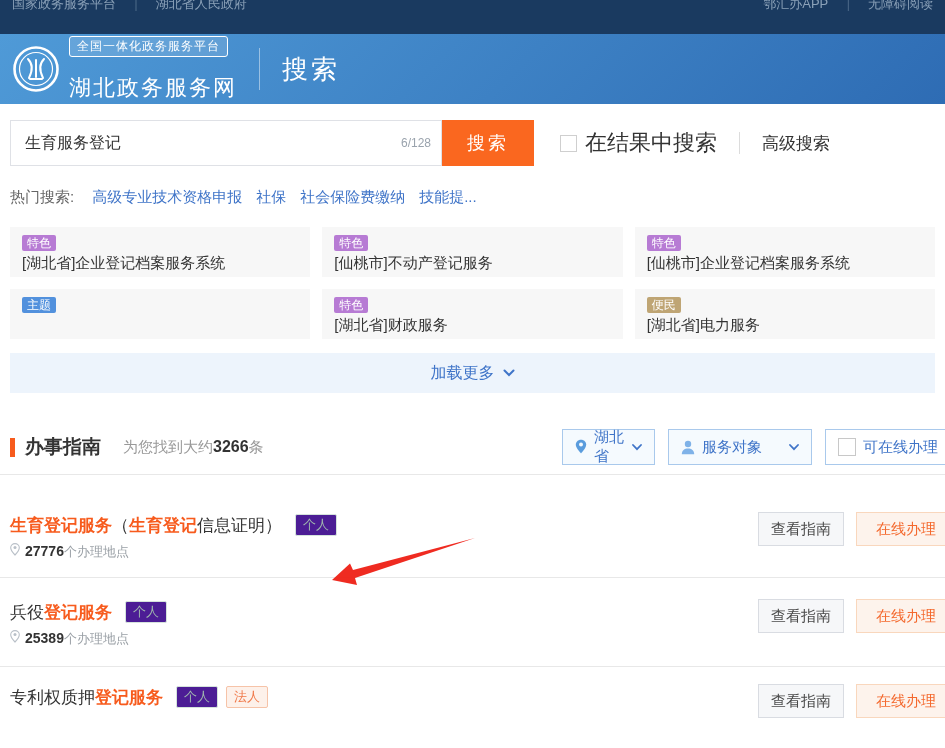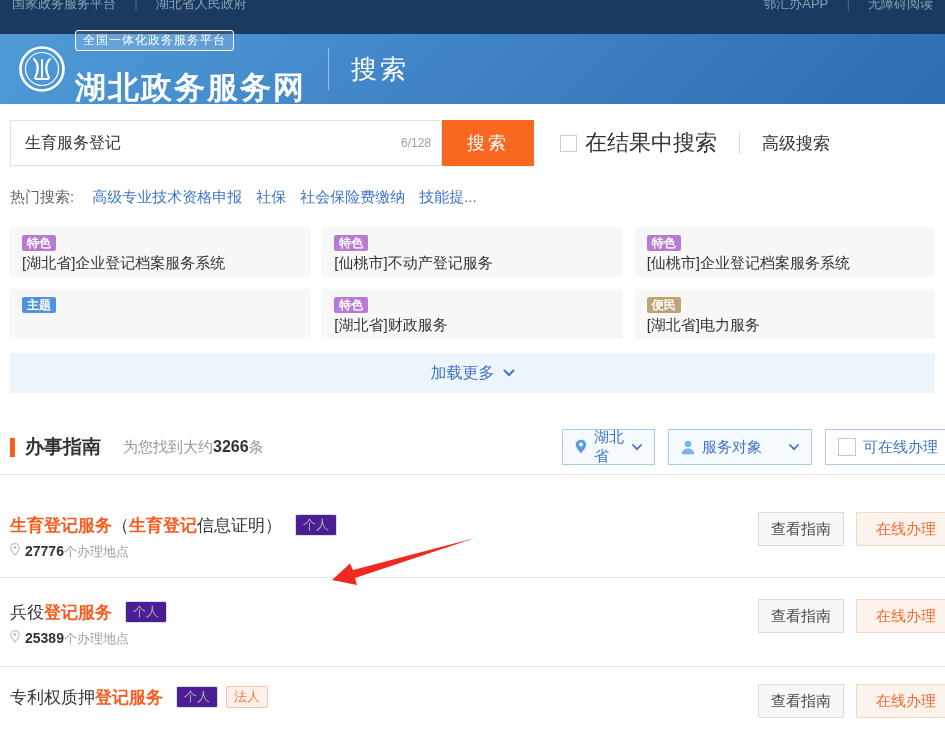--- a/index.html
+++ b/index.html
@@ -9,27 +9,27 @@
   
   .topbar { height: 34px; background: var(--topbar-bg, #1a3a60); overflow: hidden; }
   .topbar-inner { display: flex; justify-content: space-between; padding: 0 12px;
                   transform: translateY(-6px); }
   .topbar-group { display: flex; align-items: center; gap: 14px; }
   .topbar-link { color: #8ba1b8; font-size: 13px; line-height: 20px; cursor: pointer; }
   .topbar-sep { color: #5f7émoi; color: #5f7a96; font-size: 12px; line-height: 20px; }
 
   
   .header { height: 70px; background: linear-gradient(135deg, var(--header-grad-a, #4f9ad7), var(--header-grad-b, #2e6cb4));
-            display: flex; align-items: center; padding: 0 18px; }
+            display: flex; align-items: center; padding: 0 12px; }
   .logo-wrap { display: flex; align-items: center; cursor: pointer; }
   .logo-emblem { width: 48px; height: 48px; flex: 0 0 48px; }
   .logo-text { margin-left: 9px; }
   .logo-badge { display: inline-block; border: 1px solid #fff; border-radius: 3px; color: #fff;
                 font-size: 12px; padding: 1px 7px; background: rgba(255,255,255,.14); letter-spacing: 1px; }
-  .logo-name { color: #fff; font-size: 31px; font-weight: bold; letter-spacing: 2px; margin-top: 16px; }
+  .logo-name { color: #fff; font-size: 22px; font-weight: normal; letter-spacing: 2px; margin-top: 16px; }
   .header-vdiv { width: 1px; height: 42px; background: rgba(255,255,255,.45); margin: 0 22px; }
   .page-title { color: #fff; font-size: 26px; letter-spacing: 3px; }
 
   .pad { padding-left: 10px; }
 
   
   .search-row { display: flex; align-items: center; margin-top: 16px; }
   .search-box { width: 432px; height: 46px; border: 1px solid #dfe1e6; background: #fff;
                 display: flex; align-items: center; position: relative; }
   .search-input { border: 0; outline: none; width: 360px; height: 42px; padding: 0 14px;
@@ -57,21 +57,21 @@
   .sec-count { font-size: 15px; color: #999; margin-left: 22px; }
   .sec-count b { color: #333; font-size: 16px; }
 
   .zones-header { margin-top: 30px; }
 
   
   .cards-grid { margin-top: 20px; width: 925px; display: grid;
                 grid-template-columns: repeat(3, 1fr); gap: 12px; }
   .card { background: var(--card-bg, #f7f7f7); height: 50px; padding: 6px 12px; cursor: pointer; }
   .card-tag { display: inline-block; color: #fff; font-size: 12px; line-height: 16px;
-              padding: 0 5px; border-radius: 2px; background: #b77bd4; font-weight: bold; }
+              padding: 0 5px; border-radius: 2px; background: #b77bd4; }
   .card-title { font-size: 15px; color: #333; margin-top: 3px; white-space: nowrap; overflow: hidden; }
 
   .loadmore { margin-top: 14px; width: 925px; height: 40px; background: var(--loadmore-bg, #edf4fc);
               display: flex; align-items: center; justify-content: center; gap: 8px; cursor: pointer; }
   .loadmore-label { font-size: 16px; color: var(--link-blue, #3f74c8); }
 
   
   .guide-header { margin-top: 36px; height: 36px; }
   .filters { position: absolute; left: 552px; top: 0; display: flex; gap: 13px; }
   .filter-box { height: 36px; border: 1px solid var(--filter-border, #a9c9ec); background: var(--filter-bg, #f5fafe);

